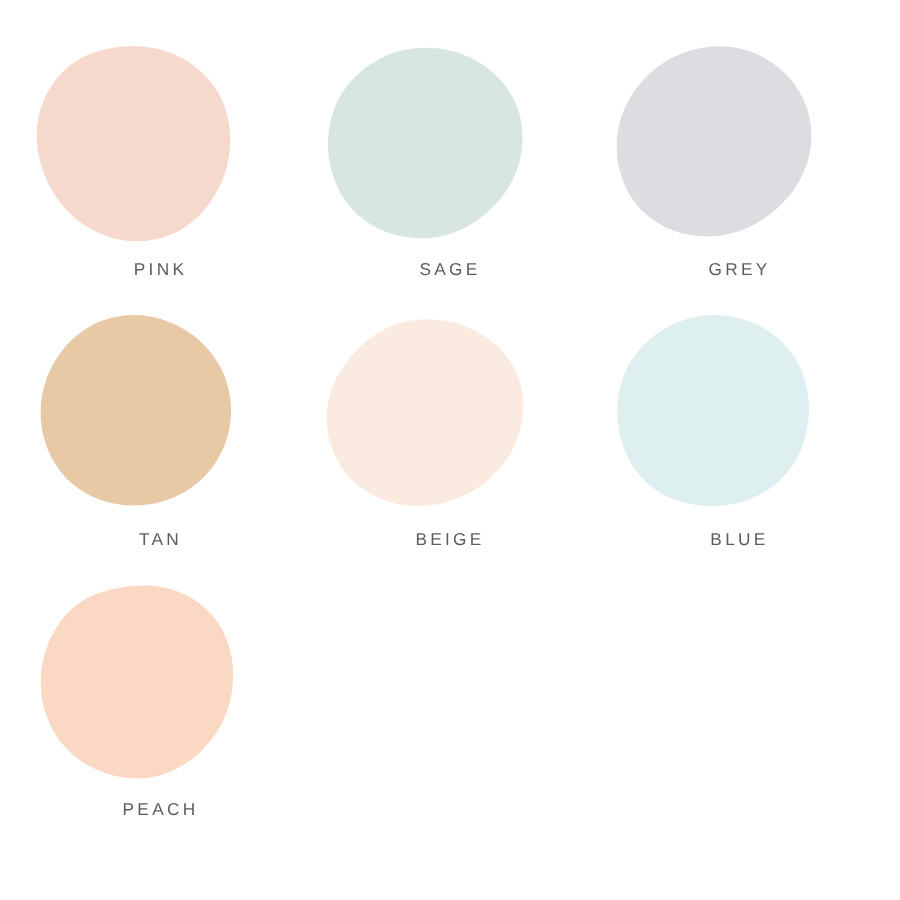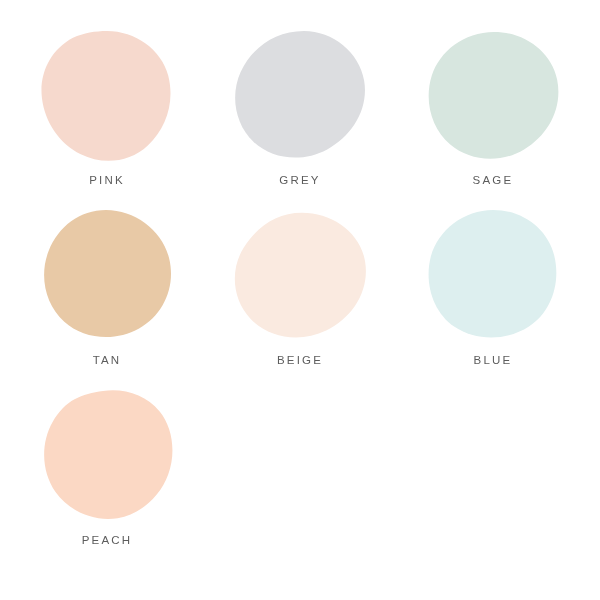--- a/index.html
+++ b/index.html
@@ -32,21 +32,20 @@
     justify-content: space-between;
     align-items: flex-start;
     height: 180px;
   }
 
   .swatch-cell {
     width: 170px;
     height: 180px;
     display: flex;
     flex-direction: column;
-    align-items: center;
     justify-content: flex-start;
   }
 
   .swatch-blob {
     width: 136px;
     height: 136px;
     display: block;
   }
 
   .swatch-label {
@@ -76,30 +75,30 @@
 
     <div class="swatch-cell">
       <svg class="swatch-blob" viewBox="0 0 140 140">
         <path d="M70 3 C99 3 126 22 133 49 C140 76 131 103 112 121 C93 139 65 141 43 130 C21 119 6 97 3 72 C0 47 12 22 35 10 C46 5 58 3 70 3 Z" fill="#F6D9CD"></path>
       </svg>
       <div class="swatch-label">PINK</div>
     </div>
 
     <div class="swatch-cell">
       <svg class="swatch-blob" viewBox="0 0 140 140">
-        <path d="M74 3 C104 3 131 25 136 54 C141 83 124 111 98 125 C72 139 41 135 22 117 C3 99 -2 69 9 45 C20 21 44 3 74 3 Z" fill="#DCDDE0"></path>
+        <path d="M71 4 C102 4 130 24 136 53 C142 82 127 110 102 125 C77 140 46 137 26 120 C6 103 -1 74 7 49 C15 24 40 4 71 4 Z" fill="#D7E6DF"></path>
       </svg>
-      <div class="swatch-label">GREY</div>
+      <div class="swatch-label">SAGE</div>
     </div>
 
     <div class="swatch-cell">
       <svg class="swatch-blob" viewBox="0 0 140 140">
-        <path d="M71 4 C102 4 130 24 136 53 C142 82 127 110 102 125 C77 140 46 137 26 120 C6 103 -1 74 7 49 C15 24 40 4 71 4 Z" fill="#D7E6DF"></path>
+        <path d="M74 3 C104 3 131 25 136 54 C141 83 124 111 98 125 C72 139 41 135 22 117 C3 99 -2 69 9 45 C20 21 44 3 74 3 Z" fill="#DCDDE0"></path>
       </svg>
-      <div class="swatch-label">SAGE</div>
+      <div class="swatch-label">GREY</div>
     </div>
 
   </div>
 
   <div class="palette-row row-2">
 
     <div class="swatch-cell">
       <svg class="swatch-blob" viewBox="0 0 140 140">
         <path d="M69 2 C99 2 127 23 134 52 C141 81 128 110 103 124 C78 138 46 135 26 117 C6 99 0 69 10 44 C20 19 42 2 69 2 Z" fill="#E8C9A6"></path>
       </svg>

